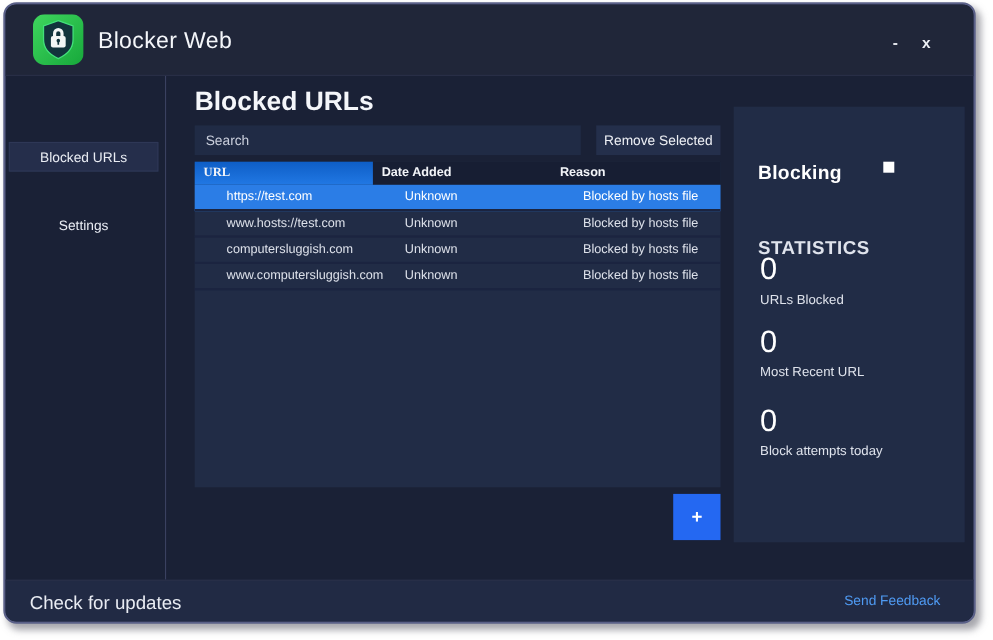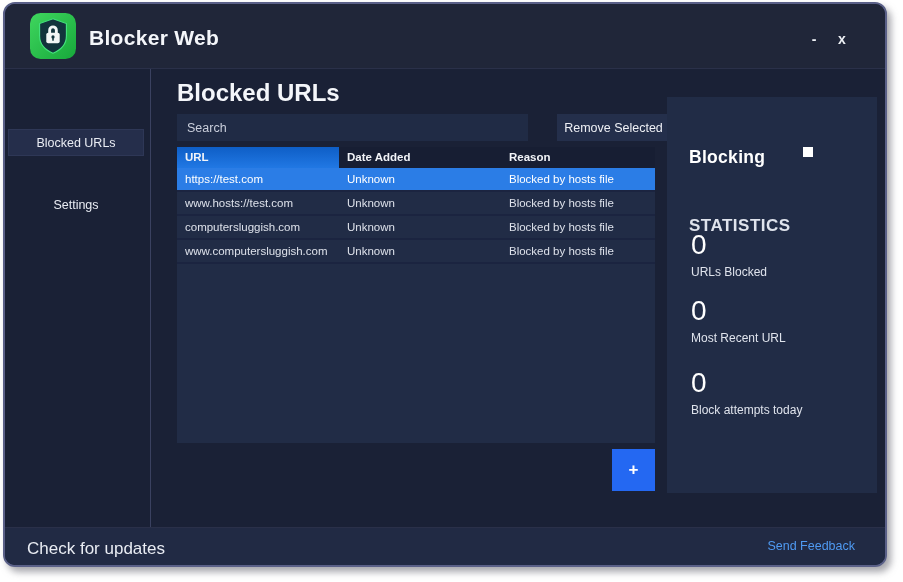--- a/index.html
+++ b/index.html
@@ -4,51 +4,51 @@
 <style>
   html,body{margin:0;padding:0;background:#ffffff;width:903px;height:582px;overflow:hidden;
     font-family:"Liberation Sans",sans-serif;}
   .window{position:absolute;left:3px;top:2px;width:884px;height:565px;box-sizing:border-box;
     border:2px solid #5a6088;border-radius:12px;background:#1a2136;overflow:hidden;
     box-shadow:4px 5px 7px rgba(95,95,105,0.55);}
   
   .titlebar{position:absolute;left:0;right:0;top:0;height:64px;background:#202639;
     border-bottom:1px solid #2a3049;}
   .logo{position:absolute;left:25px;top:9px;width:46px;height:46px;}
-  .app-title{position:absolute;left:84px;top:22px;font-size:21px;font-weight:bold;
+  .app-title{position:absolute;left:84px;top:22px;font-size:21px;font-weight:normal;
     color:#f4f6fa;letter-spacing:0.3px;}
   .win-btn{position:absolute;top:24px;width:22px;height:22px;line-height:22px;text-align:center;
     color:#eef1f6;font-size:14px;font-weight:bold;background:none;border:none;padding:0;cursor:default;
     font-family:"Liberation Sans",sans-serif;}
   .btn-min{right:60px;}
   .btn-close{right:32px;}
   
   .sidebar-divider{position:absolute;left:145px;top:65px;bottom:38px;width:1px;background:#3a4160;}
   .nav-item{position:absolute;left:3px;width:136px;height:27px;line-height:27px;text-align:center;
     color:#e9ecf3;font-size:12.5px;cursor:default;}
   .nav-item.selected{top:125px;background:#252e4b;border:1px solid #2e3756;box-sizing:border-box;}
   .nav-item.plain{top:188px;}
   
   .page-heading{position:absolute;left:172px;top:75px;font-size:24px;font-weight:bold;color:#f4f6fa;}
   .search-input{position:absolute;left:172px;top:110px;width:351px;height:27px;background:#202b45;
     border:none;outline:none;color:#e9ecf3;font-size:12.5px;padding:0 10px;box-sizing:border-box;
     font-family:Liberation Sans, sans-serif;}
   .search-input::placeholder{color:#c9cedb;opacity:1;}
   .remove-btn{position:absolute;left:537px;top:110px;width:113px;height:27px;background:#242f4b;
-    color:#eef0f5;font-size:12.5px;border:none;font-family:"Liberation Sans",sans-serif;margin-left:15px;}
+    color:#eef0f5;font-size:12.5px;border:none;font-family:"Liberation Sans",sans-serif;}
   .url-table{position:absolute;left:172px;top:143px;width:478px;height:296px;background:#212c46;}
   .t-header{display:flex;height:21px;background:#171e33;font-size:11.5px;font-weight:bold;color:#f2f4f8;}
   .t-header .th{line-height:21px;padding-left:8px;box-sizing:border-box;}
-  .th-url{width:162px;background:linear-gradient(#0e5ec6,#2178e4);}
+  .th-url{width:162px;background:linear-gradient(#0e5ec6,#2178e4);font-family:Liberation Serif, serif;}
   .th-date{width:162px;}
   .th-reason{flex:1;}
   .t-row{display:flex;height:22px;line-height:22px;font-size:11.5px;color:#dde1ea;
     border-bottom:2px solid #1b2440;}
   .t-row .td{padding-left:8px;box-sizing:border-box;overflow:hidden;white-space:nowrap;}
-  .td-url{width:162px;}
+  .td-url{width:162px;margin-left:21px;}
   .td-date{width:162px;}
   .td-reason{flex:1;}
   .t-row.selected{background:#2b7de6;color:#ffffff;}
   .add-btn{position:absolute;left:607px;top:445px;width:43px;height:42px;background:#2468f2;
     color:#ffffff;font-size:17px;font-weight:bold;border:none;font-family:"Liberation Sans",sans-serif;}
   
   .side-panel{position:absolute;left:662px;top:93px;width:210px;height:396px;background:#212c46;}
   .blocking-row{position:absolute;left:22px;top:50px;display:flex;gap:25px;}
   .blocking-label{font-size:17.5px;font-weight:bold;color:#ffffff;letter-spacing:0.3px;}
   .blocking-checkbox{width:10px;height:10px;background:#ffffff;margin-left:13px;}

